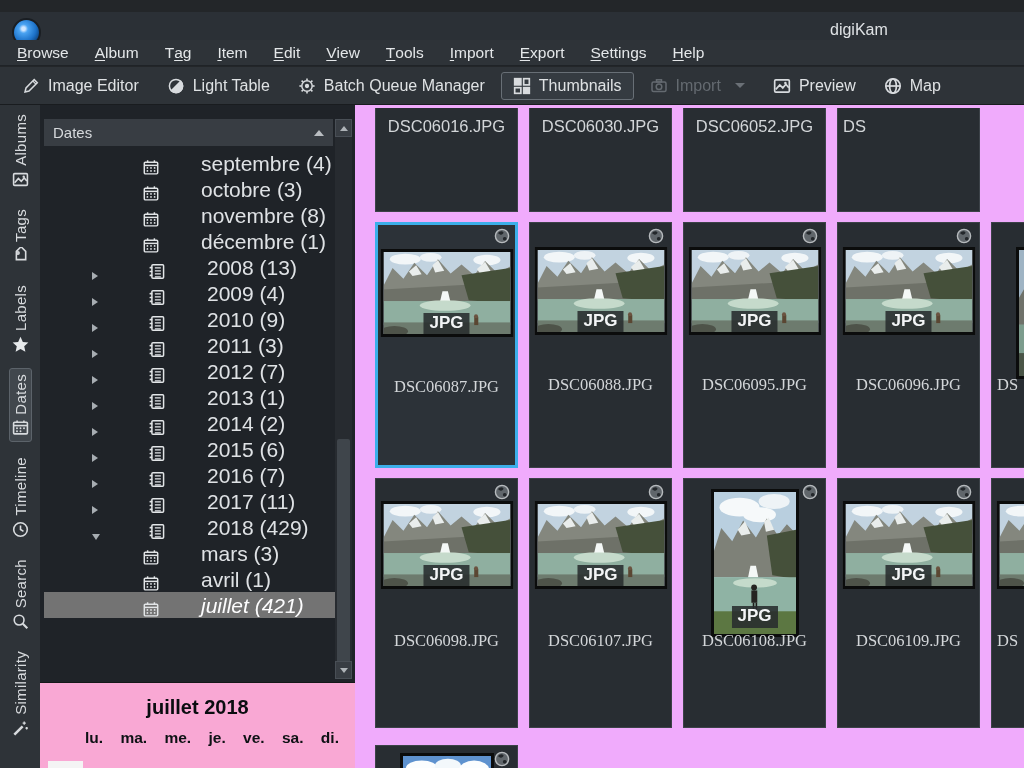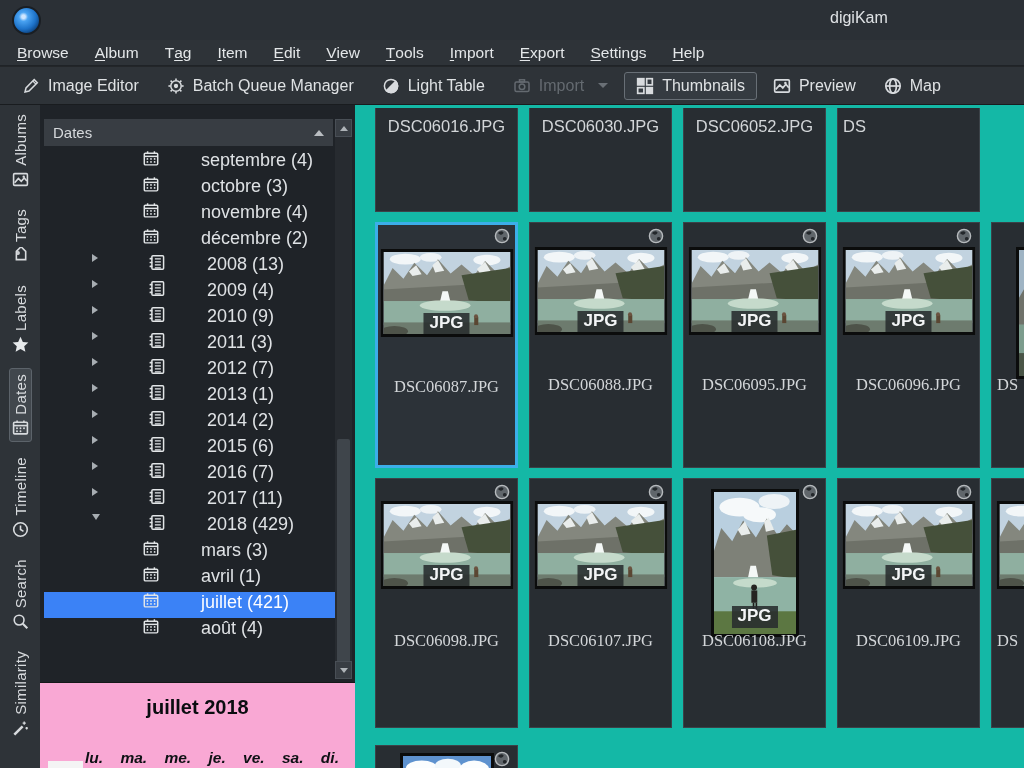--- a/index.html
+++ b/index.html
@@ -2,21 +2,21 @@
 <html><head>
 <meta charset="utf-8">
 <style>
   * { margin:0; padding:0; box-sizing:border-box; }
   html,body { width:1024px; height:768px; overflow:hidden; }
   body {
     font-family:"Liberation Sans","DejaVu Sans",sans-serif;
     background:#232629; color:#e8eaec; position:relative;
   }
   
-  .titlebar { position:absolute; left:0; top:0; width:1024px; height:40px; background:#2b3036; }
+  .titlebar { position:absolute; left:0; top:12px; width:1024px; height:40px; background:#2b3036; }
   .app-logo { position:absolute; left:12px; top:6px; width:29px; height:29px; border-radius:50%;
     background:radial-gradient(circle at 38% 35%, #cfe6ff 0 8%, #4aa3f2 20%, #1d72c9 55%, #0d3f78 80%, #0a2a50 100%);
     border:2px solid #1a1e23; }
   .window-title { position:absolute; left:830px; top:9px; font-size:16px; color:#dfe2e5; }
   .menubar { position:absolute; left:0; top:40px; width:1024px; height:26px; background:#2e3338;
     border-bottom:1px solid #1f2327; display:flex; align-items:center; padding-left:4px; }
   .menu-item { padding:0 13px; font-size:15.5px; color:#e4e7e9; height:100%; display:flex; align-items:center; cursor:default; }
   .menu-item u { text-decoration:underline; text-underline-offset:2px; }
   .toolbar { position:absolute; left:0; top:67px; width:1024px; height:38px; background:#2e3338;
     border-bottom:1px solid #191c1f; display:flex; align-items:center; padding-left:10px; }
@@ -42,35 +42,35 @@
   .panel-collapse { margin-left:auto; width:0; height:0; border-left:5px solid transparent;
     border-right:5px solid transparent; border-bottom:6px solid #b9bdc1; }
   .vscrollbar { position:absolute; left:295px; top:14px; width:17px; height:560px; background:#272b30; }
   .sb-btn { position:absolute; left:0; width:17px; height:18px; background:#383d43; border:1px solid #494f56;
     display:flex; align-items:center; justify-content:center; }
   .sb-btn.up { top:0; } .sb-btn.down { bottom:0; }
   .sb-tri-up { width:0; height:0; border-left:4px solid transparent; border-right:4px solid transparent; border-bottom:5px solid #aeb3b7; }
   .sb-tri-down { width:0; height:0; border-left:4px solid transparent; border-right:4px solid transparent; border-top:5px solid #aeb3b7; }
   .sb-thumb { position:absolute; left:2px; width:13px; top:320px; height:228px; background:#3f454b; border-radius:2px; }
   .tree { position:absolute; left:4px; top:45px; width:291px; }
-  .tree-row { height:26px; display:flex; align-items:flex-start; font-size:18px; color:#dfe2e5; cursor:default;gap:32px; }
-  .tree-row.selected { background:#3b82f6; color:#fdfdfe; }
+  .tree-row { height:26px; display:flex; align-items:flex-end; font-size:21px; color:#dfe2e5; cursor:default;gap:32px; }
+  .tree-row.selected { background:#737373; color:#fdfdfe;font-style:italic; }
   .tr-spacer-year { width:14px; } .tr-spacer-month { width:66px; }
   .expander { width:26px; display:flex; align-items:center; justify-content:flex-start; padding-left:2px; }
   .exp-col { width:0; height:0; border-top:4.5px solid transparent; border-bottom:4.5px solid transparent; border-left:6px solid #a7adb2; }
   .exp-exp { width:0; height:0; border-left:4.5px solid transparent; border-right:4.5px solid transparent; border-top:6px solid #a7adb2; }
   .tree-icon { width:18px; height:17px; margin-right:9px; display:flex; flex:none; }
   
   .calendar { position:absolute; left:0; top:577px; width:315px; height:94px; background:#f9a8d4; border-top:1px solid #15181a; }
   .cal-title { position:absolute; left:0; top:13px; width:100%; text-align:center; font-size:20px; font-weight:bold; color:#0a0d10; }
-  .cal-weekdays { position:absolute; left:45px; top:66px; width:254px; display:flex; justify-content:space-between;
-    font-size:15.5px; font-weight:bold; color:#0e1114;font-style:italic; }
+  .cal-weekdays { position:absolute; left:45px; top:46px; width:254px; display:flex; justify-content:space-between;
+    font-size:15.5px; font-weight:bold; color:#0e1114; }
   .cal-cell-white { position:absolute; left:8px; top:78px; width:35px; height:8px; background:#f4f4f4; }
   
-  .grid { position:absolute; left:355px; top:105px; width:669px; height:663px; background:#14b8a6; overflow:hidden; }
+  .grid { position:absolute; left:355px; top:105px; width:669px; height:663px; background:#f0abfc; overflow:hidden; }
   .grid-row { position:absolute; left:20px; display:flex; gap:11px; }
   .cell { width:143px; position:relative; background:#282d32; border:1px solid #3c4248; flex:none; }
   .cell.labels-only { height:104px; border-top:none; }
   .cell.full { height:246px; }
   .cell.r3 { height:250px; }
   .cell.partial-top { height:128px; }
   .cell.selected { border:3px solid #3caee9; background:#2c3238; }
   .cell-label { position:absolute; left:0; width:100%; text-align:center; font-size:16.5px; color:#d3d6d9; white-space:nowrap; }
   .labels-only .cell-label { top:9px; }
   .cell.full .cell-label, .cell.r3 .cell-label { top:152px;font-family:Liberation Serif, serif; }
@@ -160,66 +160,66 @@
         <svg xmlns="http://www.w3.org/2000/svg" viewBox="0 0 18 18" width="100%" height="100%" fill="none" stroke="#d8dbde" stroke-width="1.5">
           <path d="M12.2 2.6 l3.1 3.1 L7 14 l-4 1 1-4 z"></path>
           <path d="M10.8 4 l3.1 3.1" stroke-width="1.2"></path>
         </svg>
       </span>
       <span>Image Editor</span>
     </div>
     <div class="tool-btn">
       <span class="ticon">
         <svg xmlns="http://www.w3.org/2000/svg" viewBox="0 0 18 18" width="100%" height="100%" fill="none" stroke="#d8dbde" stroke-width="1.5">
+          <circle cx="9" cy="9" r="6.6"></circle>
+          <path d="M4.3 13.7 A6.6 6.6 0 0 0 13.7 4.3 Z" fill="#d8dbde"></path>
+        </svg>
+      </span>
+      <span>Light Table</span>
+    </div>
+    <div class="tool-btn">
+      <span class="ticon">
+        <svg xmlns="http://www.w3.org/2000/svg" viewBox="0 0 18 18" width="100%" height="100%" fill="none" stroke="#d8dbde" stroke-width="1.5">
           <circle cx="9" cy="9" r="5.2"></circle>
           <circle cx="9" cy="9" r="1.4" fill="#d8dbde"></circle>
           <g stroke-width="1.6">
             <path d="M9 1.4 v2"></path>
             <path d="M9 14.6 v2"></path>
             <path d="M1.4 9 h2"></path>
             <path d="M14.6 9 h2"></path>
             <path d="M3.6 3.6 l1.4 1.4"></path>
             <path d="M13 13 l1.4 1.4"></path>
             <path d="M14.4 3.6 l-1.4 1.4"></path>
             <path d="M5 13 l-1.4 1.4"></path>
           </g>
         </svg>
       </span>
       <span>Batch Queue Manager</span>
     </div>
-    <div class="tool-btn">
-      <span class="ticon">
-        <svg xmlns="http://www.w3.org/2000/svg" viewBox="0 0 18 18" width="100%" height="100%" fill="none" stroke="#d8dbde" stroke-width="1.5">
-          <circle cx="9" cy="9" r="6.6"></circle>
-          <path d="M4.3 13.7 A6.6 6.6 0 0 0 13.7 4.3 Z" fill="#d8dbde"></path>
-        </svg>
-      </span>
-      <span>Light Table</span>
-    </div>
-    <div class="tool-btn disabled">
-      <span class="ticon">
-        <svg xmlns="http://www.w3.org/2000/svg" viewBox="0 0 18 18" width="100%" height="100%" fill="none" stroke="#646a70" stroke-width="1.5">
-          <rect x="2" y="5" width="14" height="9.5" rx="1.5"></rect>
-          <circle cx="9" cy="9.8" r="2.8"></circle>
-          <rect x="6.5" y="2.8" width="5" height="2.2"></rect>
-        </svg>
-      </span>
-      <span>Import</span>
-      <span class="caret-down"></span>
-    </div>
     <div class="tool-btn active">
       <span class="ticon">
         <svg xmlns="http://www.w3.org/2000/svg" viewBox="0 0 16 16" width="100%" height="100%" fill="none" stroke="#d8dbde" stroke-width="1.5">
           <rect x="1.5" y="1.5" width="5.5" height="5.5" fill="#d8dbde"></rect>
           <rect x="9.5" y="1.5" width="5" height="5.5"></rect>
           <rect x="1.5" y="9.5" width="5.5" height="5"></rect>
           <rect x="9.5" y="9.5" width="5" height="5" fill="#d8dbde"></rect>
         </svg>
       </span>
       <span>Thumbnails</span>
+    </div>
+    <div class="tool-btn disabled">
+      <span class="ticon">
+        <svg xmlns="http://www.w3.org/2000/svg" viewBox="0 0 18 18" width="100%" height="100%" fill="none" stroke="#646a70" stroke-width="1.5">
+          <rect x="2" y="5" width="14" height="9.5" rx="1.5"></rect>
+          <circle cx="9" cy="9.8" r="2.8"></circle>
+          <rect x="6.5" y="2.8" width="5" height="2.2"></rect>
+        </svg>
+      </span>
+      <span>Import</span>
+      <span class="caret-down"></span>
     </div>
     <div class="tool-btn">
       <span class="ticon">
         <svg xmlns="http://www.w3.org/2000/svg" viewBox="0 0 16 16" width="100%" height="100%" fill="none" stroke="#d8dbde" stroke-width="1.5">
           <rect x="1.5" y="2.5" width="13" height="11" rx="1"></rect>
           <path d="M2.5 11 6 7 8.7 9.7 11.5 6.5 14 9.5"></path>
           <circle cx="11" cy="5.3" r="1.1" fill="#d8dbde" stroke="none"></circle>
         </svg>
       </span>
       <span>Preview</span>
@@ -368,41 +368,41 @@
             <g fill="#e2e5e7" stroke="none">
               <circle cx="4.6" cy="8.4" r=".85"></circle>
               <circle cx="8" cy="8.4" r=".85"></circle>
               <circle cx="11.4" cy="8.4" r=".85"></circle>
               <circle cx="4.6" cy="11.2" r=".85"></circle>
               <circle cx="8" cy="11.2" r=".85"></circle>
               <circle cx="11.4" cy="11.2" r=".85"></circle>
             </g>
           </svg>
         </span>
-        <span>novembre (4)</span>
+        <span>novembre (8)</span>
       </div>
       <div class="tree-row">
         <span class="tr-spacer-month"></span>
         <span class="tree-icon">
           <svg xmlns="http://www.w3.org/2000/svg" viewBox="0 0 16 16" width="100%" height="100%" fill="none" stroke="#e2e5e7" stroke-width="1.4">
             <rect x="1.7" y="3" width="12.6" height="11" rx="1"></rect>
             <path d="M1.7 6 h12.6"></path>
             <path d="M4.8 1.2 v2.5"></path>
             <path d="M11.2 1.2 v2.5"></path>
             <g fill="#e2e5e7" stroke="none">
               <circle cx="4.6" cy="8.4" r=".85"></circle>
               <circle cx="8" cy="8.4" r=".85"></circle>
               <circle cx="11.4" cy="8.4" r=".85"></circle>
               <circle cx="4.6" cy="11.2" r=".85"></circle>
               <circle cx="8" cy="11.2" r=".85"></circle>
               <circle cx="11.4" cy="11.2" r=".85"></circle>
             </g>
           </svg>
         </span>
-        <span>décembre (2)</span>
+        <span>décembre (1)</span>
       </div>
       <div class="tree-row">
         <span class="tr-spacer-year"></span>
         <span class="expander">
           <span class="exp-col"></span>
         </span>
         <span class="tree-icon">
           <svg xmlns="http://www.w3.org/2000/svg" viewBox="0 0 16 16" width="100%" height="100%" fill="none" stroke="#e2e5e7" stroke-width="1.4">
             <rect x="3.2" y="1.7" width="11" height="12.6" rx="1"></rect>
             <path d="M6 4.6 h5.6 M6 7.4 h5.6 M6 10.2 h5.6 M6 13 h5.6" stroke-width="1.2"></path>
@@ -647,40 +647,20 @@
               <circle cx="4.6" cy="8.4" r=".85"></circle>
               <circle cx="8" cy="8.4" r=".85"></circle>
               <circle cx="11.4" cy="8.4" r=".85"></circle>
               <circle cx="4.6" cy="11.2" r=".85"></circle>
               <circle cx="8" cy="11.2" r=".85"></circle>
               <circle cx="11.4" cy="11.2" r=".85"></circle>
             </g>
           </svg>
         </span>
         <span>juillet (421)</span>
-      </div>
-      <div class="tree-row">
-        <span class="tr-spacer-month"></span>
-        <span class="tree-icon">
-          <svg xmlns="http://www.w3.org/2000/svg" viewBox="0 0 16 16" width="100%" height="100%" fill="none" stroke="#e2e5e7" stroke-width="1.4">
-            <rect x="1.7" y="3" width="12.6" height="11" rx="1"></rect>
-            <path d="M1.7 6 h12.6"></path>
-            <path d="M4.8 1.2 v2.5"></path>
-            <path d="M11.2 1.2 v2.5"></path>
-            <g fill="#e2e5e7" stroke="none">
-              <circle cx="4.6" cy="8.4" r=".85"></circle>
-              <circle cx="8" cy="8.4" r=".85"></circle>
-              <circle cx="11.4" cy="8.4" r=".85"></circle>
-              <circle cx="4.6" cy="11.2" r=".85"></circle>
-              <circle cx="8" cy="11.2" r=".85"></circle>
-              <circle cx="11.4" cy="11.2" r=".85"></circle>
-            </g>
-          </svg>
-        </span>
-        <span>août (4)</span>
       </div>
     </div>
   <div class="vscrollbar">
     <div class="sb-btn up">
         <span class="sb-tri-up"></span>
       </div>
     <div class="sb-thumb"></div>
     <div class="sb-btn down">
         <span class="sb-tri-down"></span>
       </div>

